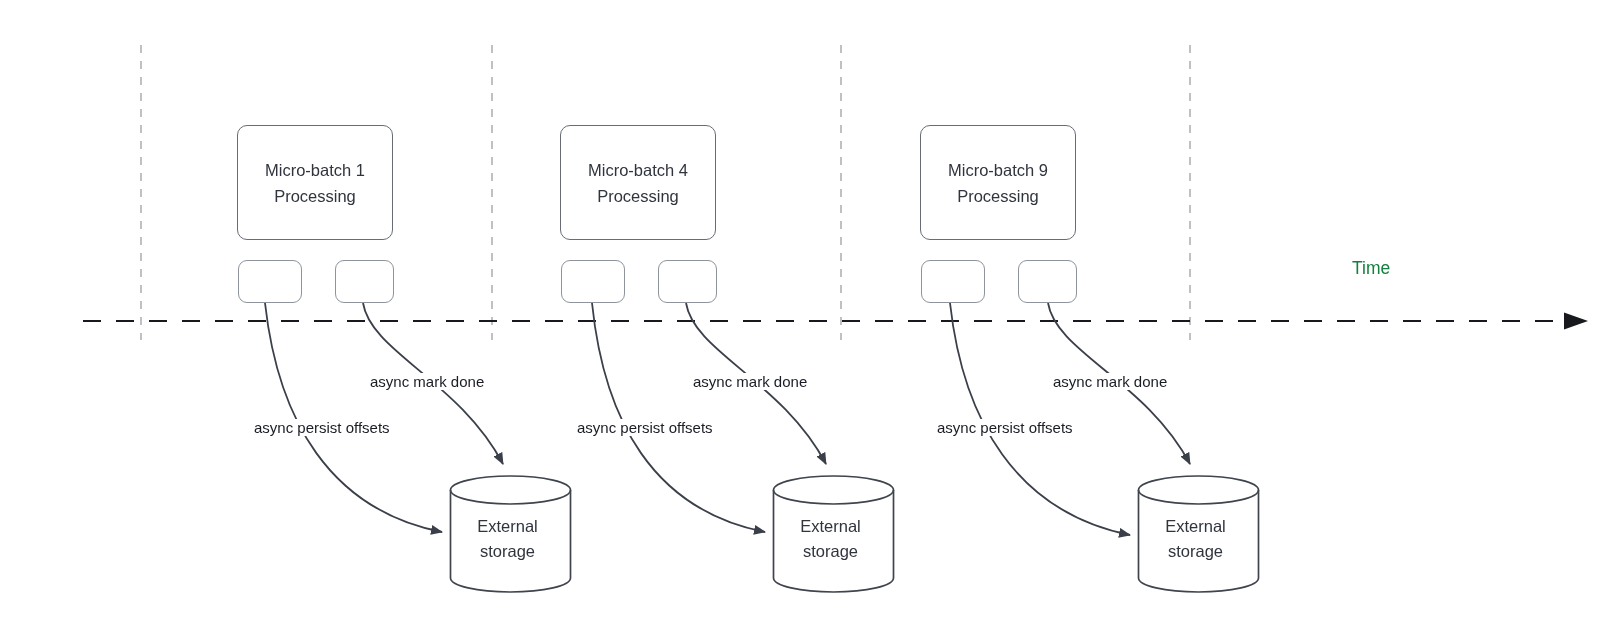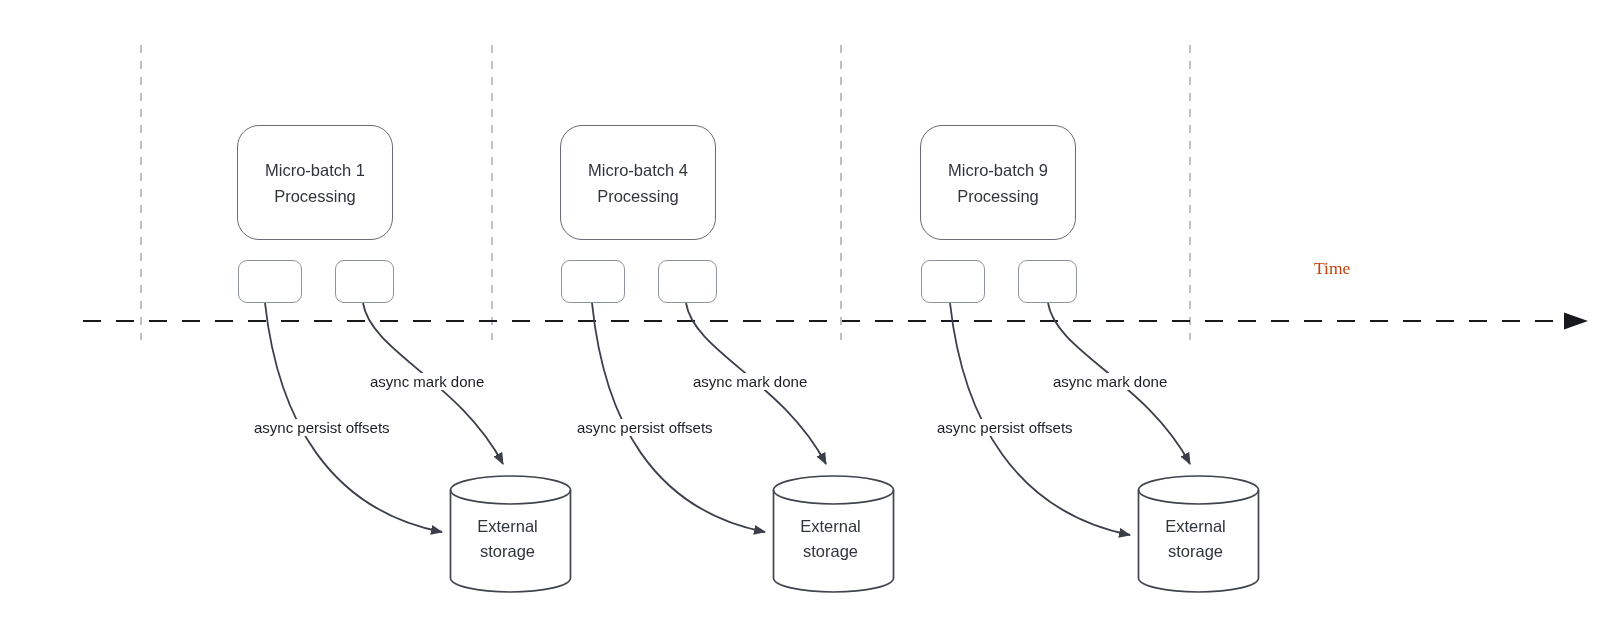--- a/index.html
+++ b/index.html
@@ -15,21 +15,21 @@
   .global-svg { position: absolute; left: 0; top: 0; }
 
   .batch { position: absolute; top: 0; width: 340px; height: 642px; }
   .batch.b1 { left: 237px; }
   .batch.b2 { left: 560px; }
   .batch.b3 { left: 920px; }
 
   .big-box {
     position: absolute; left: 0; top: 125px;
     width: 156px; height: 115px; box-sizing: border-box;
-    border: 1.6px solid #676c75; border-radius: 22px;
+    border: 1.6px solid #676c75; border-radius: 10px;
     background: #ffffff;
     display: flex; align-items: center; justify-content: center;
     text-align: center; font-size: 16.5px; line-height: 26px; color: #30343d;
   }
   .small-box {
     position: absolute; top: 260px; height: 43px; box-sizing: border-box;
     border: 1.6px solid #8e949b; border-radius: 9px; background: #ffffff;
   }
   .small-box.left  { left: 1px;  width: 64px; }
   .small-box.right { left: 98px; width: 59px; }
@@ -45,22 +45,22 @@
   .arrow-label.persist { left: -33px; top: 419px; margin-left: 48px; }
   .arrow-label.mark    { left: 131px; top: 373px; }
 
   .cylinder-wrap { position: absolute; left: 212px; top: 474px; }
   .cyl-text {
     position: absolute; left: 212px; top: 514px; width: 117px;
     text-align: center; font-size: 16.5px; line-height: 25px; color: #30343d;
   }
 
   .time-label {
-    position: absolute; left: 1314px; top: 258px;
-    font-size: 17.5px; color: #c2410c; font-family: Liberation Serif, serif;
+    position: absolute; left: 1352px; top: 258px;
+    font-size: 17.5px; color: #15803d;
   }
 </style>
 </head>
 <body>
 
 <div class="canvas">
 
   <svg class="global-svg" width="1600" height="642" viewBox="0 0 1600 642">
 
     <line x1="141" y1="45" x2="141" y2="340" stroke="#b4b7bb" stroke-width="1.7" stroke-dasharray="8 8"></line>

